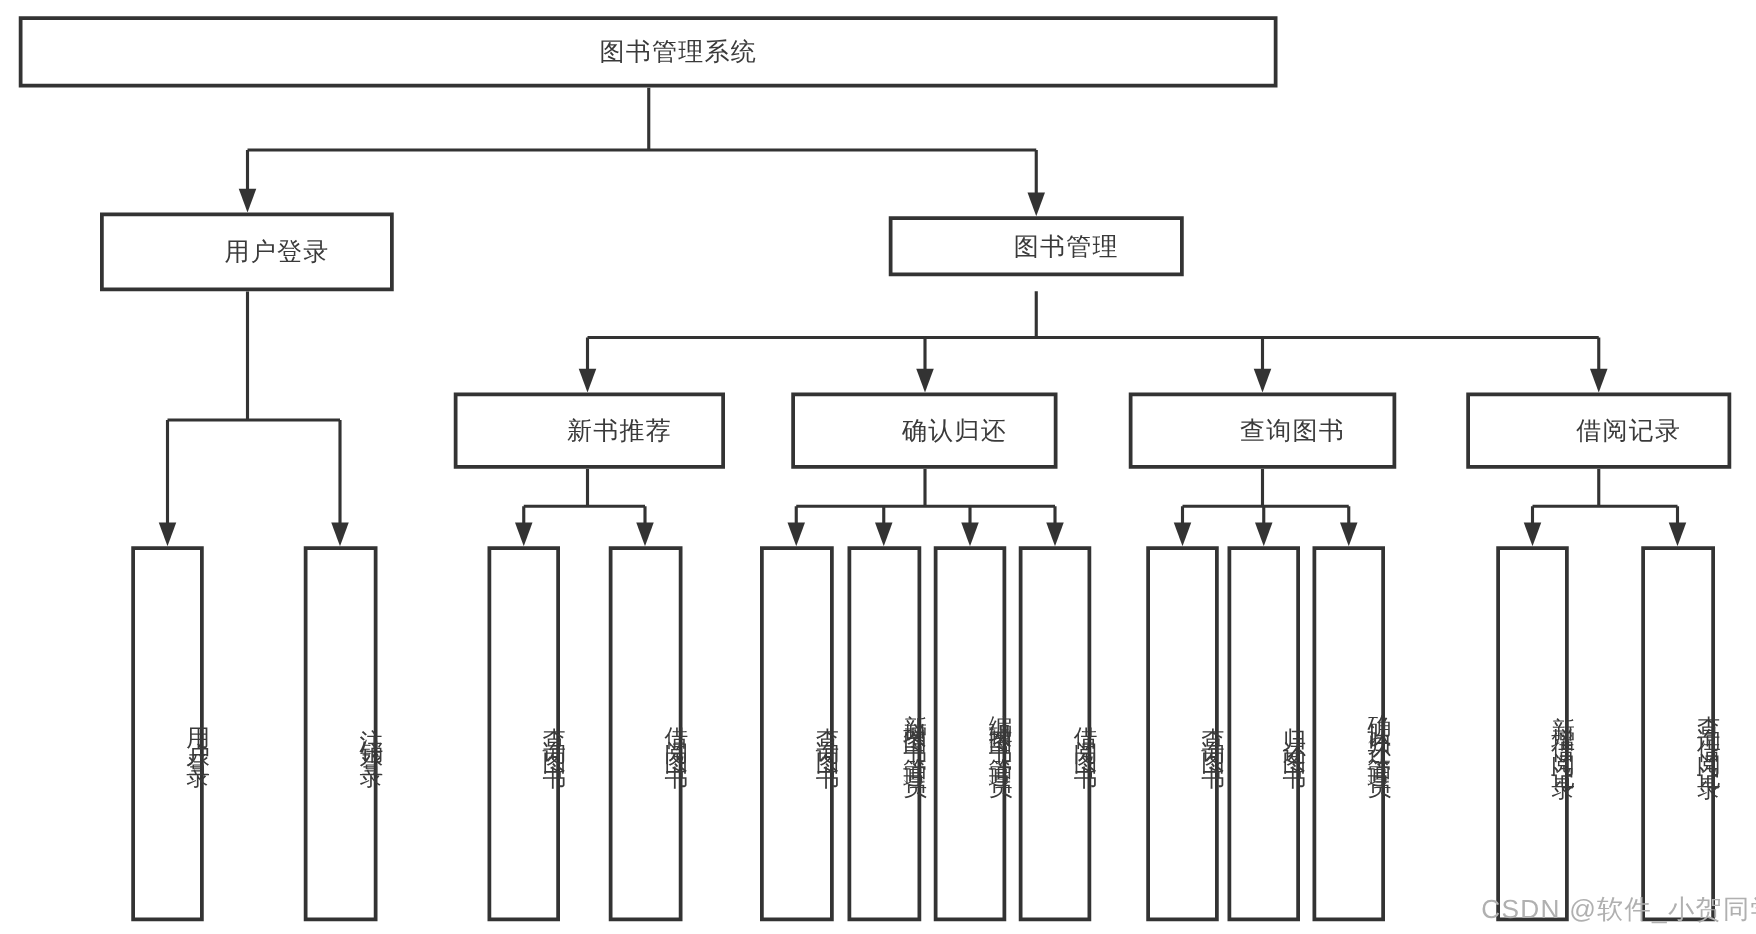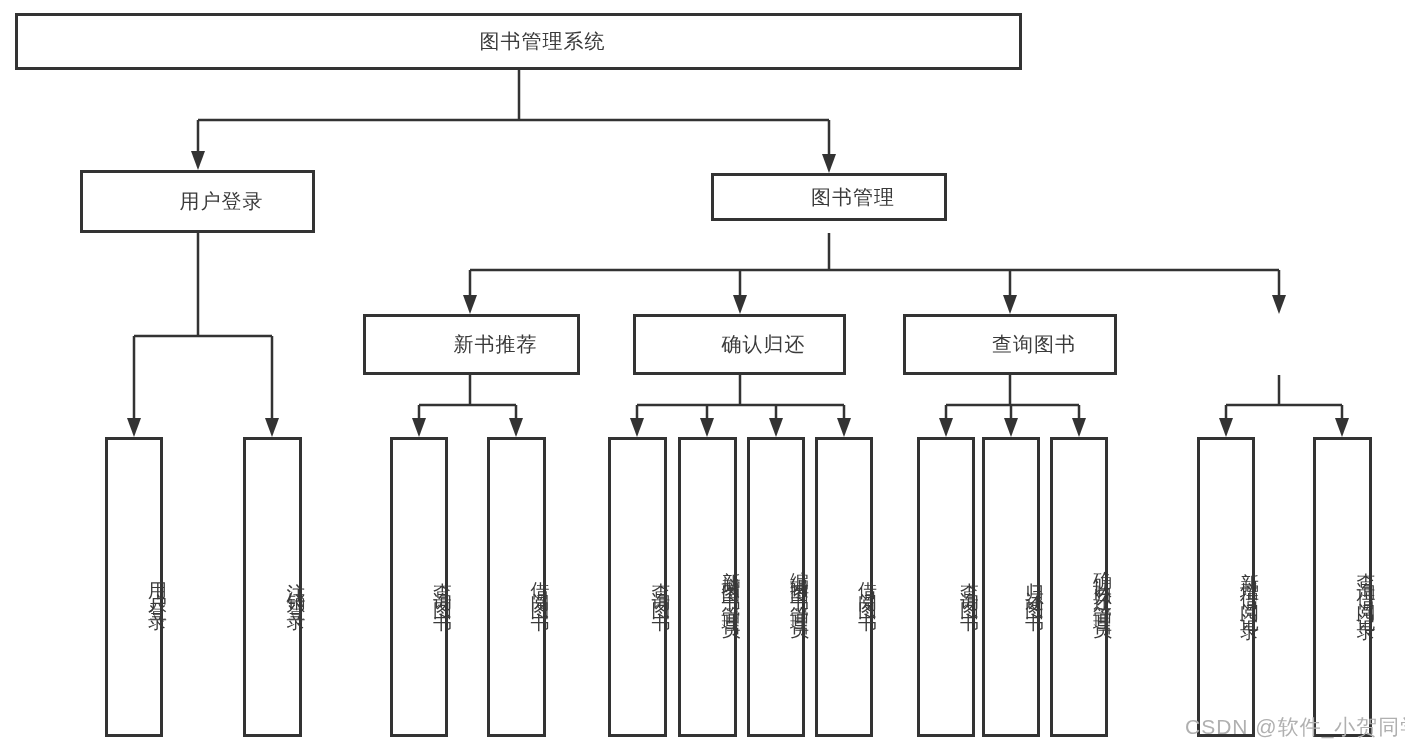--- a/index.html
+++ b/index.html
@@ -131,20 +131,21 @@
   </svg>
 
   <div class="node root">图书管理系统</div>
 
   <div class="node lvl2-a">用户登录</div>
   <div class="node lvl2-b">图书管理</div>
 
   <div class="node lvl3 lvl3-a">新书推荐</div>
   <div class="node lvl3 lvl3-b">确认归还</div>
   <div class="node lvl3 lvl3-c">查询图书</div>
+  <div class="node lvl3 lvl3-d">借阅记录</div>
 
   <div class="node leaf leaf-1">用户登录</div>
   <div class="node leaf leaf-2">注销登录</div>
 
   <div class="node leaf leaf-3">查询图书</div>
   <div class="node leaf leaf-4">借阅图书</div>
 
   <div class="node leaf leaf-5">查询图书</div>
   <div class="node leaf tight leaf-6">新增图书（管理员）</div>
   <div class="node leaf tight leaf-7">编辑图书（管理员）</div>

